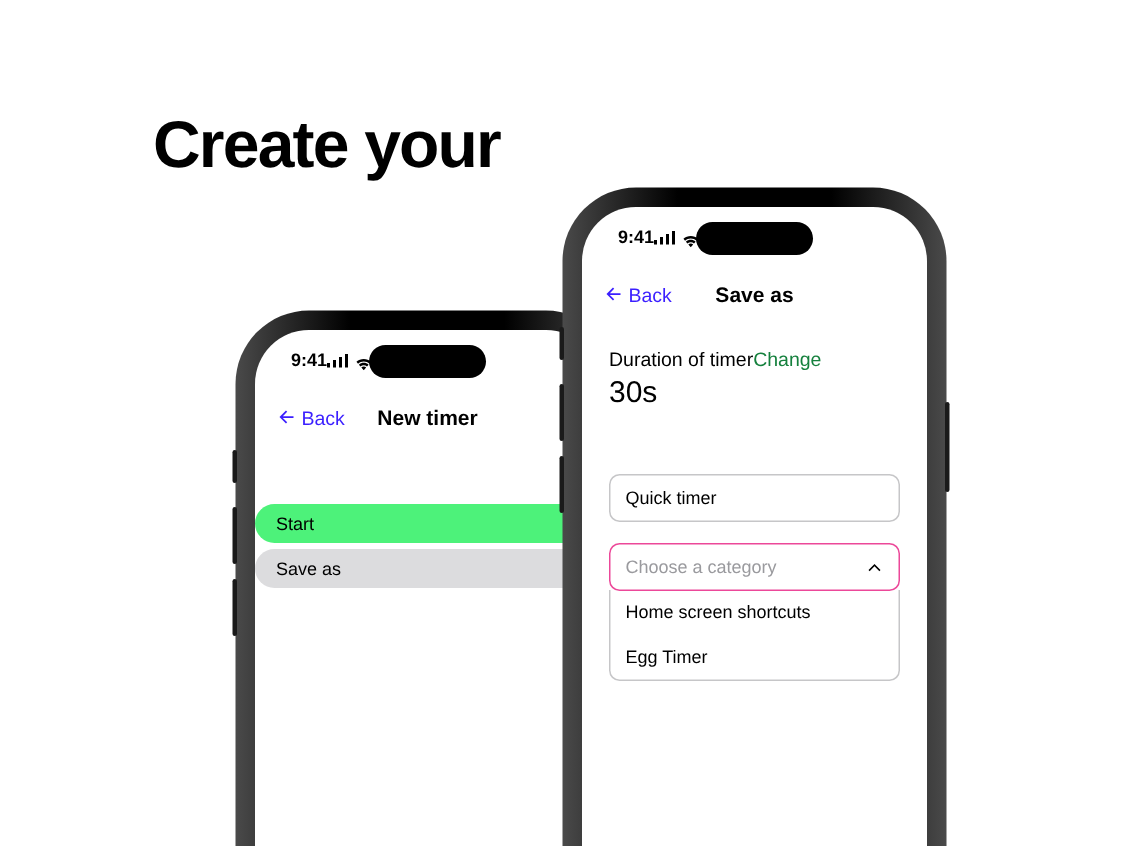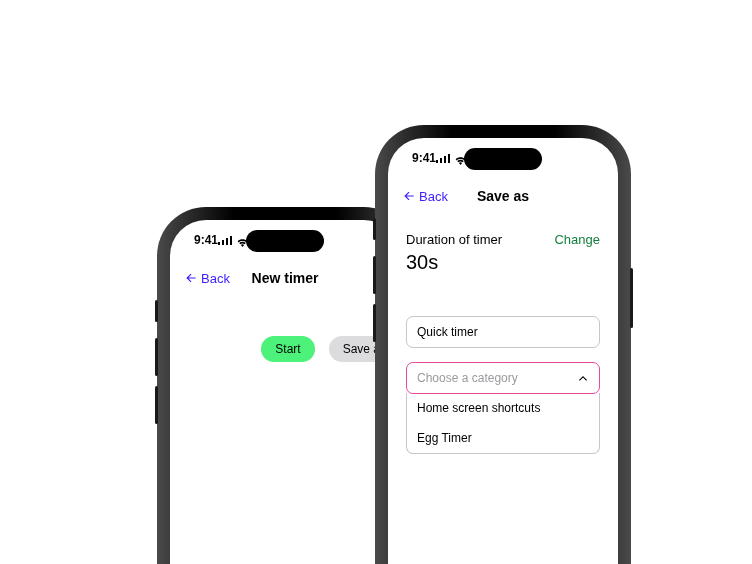--- a/index.html
+++ b/index.html
@@ -30,47 +30,47 @@
 .battery::after { content: ""; position: absolute; right: -3px; top: 2px; width: 2px; height: 4px; background: #000; border-radius: 0 1px 1px 0; }
 .battery::before { content: ""; position: absolute; left: 1px; top: 1px; bottom: 1px; width: 70%; background: #000; border-radius: 1px; }
 
 .nav { display: flex; align-items: center; height: 36px; padding: 0 14px; position: relative; }
 .back { display: flex; align-items: center; gap: 3px; color: #3b1fff; font-size: 13px; font-weight: 500; cursor: pointer; }
 .back svg { width: 14px; height: 14px; }
 .nav-title { position: absolute; left: 50%; transform: translateX(-50%); font-size: 14px; font-weight: 600; }
 
 
 .p1-time { font-size: 35px; font-weight: 500; letter-spacing: 0; text-align: center; margin-top: 54px; font-variant-numeric: tabular-nums; }
-.p1-btns { display: flex; justify-content: flex-end; gap: 14px; margin-top: 40px; }
+.p1-btns { display: flex; justify-content: flex-start; gap: 4px; margin-top: 40px; flex-direction: column; }
 .pill { padding: 6px 14px; border-radius: 14px; font-size: 12px; font-weight: 500; cursor: pointer; }
 .pill.green { background: #4df27a; }
 .pill.grey { background: #dcdcde; }
 
 
 .section { padding: 0 18px; }
-.row-top { display: flex; justify-content: space-between; align-items: center; margin-top: 18px; }
+.row-top { display: flex; align-items: center; margin-top: 18px; }
 .lbl { font-size: 13px; font-weight: 500; }
 .change { color: #15803d; font-size: 13px; font-weight: 500; cursor: pointer; }
 .big-val { font-size: 20px; font-weight: 500; margin-top: 4px; }
 
 .input-box { margin-top: 42px; border: 1px solid #c6c6c8; border-radius: 7px; padding: 8px 10px; font-size: 12px; }
 .select-box { margin-top: 14px; border: 1px solid #ec4899; border-radius: 7px; padding: 8px 10px; font-size: 12px; color: #9a9a9e; display: flex; justify-content: space-between; align-items: center; cursor: pointer; }
 .select-box svg { width: 12px; height: 12px; }
 .dropdown { border: 1px solid #c6c6c8; border-top: none; border-radius: 0 0 7px 7px; margin-top: -1px; overflow: hidden; }
 .dropdown-item { padding: 8px 10px; font-size: 12px; cursor: pointer; }
 
 
 .phone1 { top: 210px; left: 160px; z-index: 1; }
 .phone2 { top: 128px; left: 378px; z-index: 2; }
 </style>
 </head>
 <body>
 
 <div class="headline">
-  <br>
+  <span>Create your</span><br>
 </div>
 
 <div class="phone phone1">
   <div class="phone-side-btn-l" style="top:90px;height:22px"></div>
   <div class="phone-side-btn-l" style="top:128px;height:38px"></div>
   <div class="phone-side-btn-l" style="top:176px;height:38px"></div>
   <div class="phone-side-btn-r" style="top:140px;height:60px"></div>
   <div class="screen">
     <div class="island"></div>
     <div class="status-bar">

